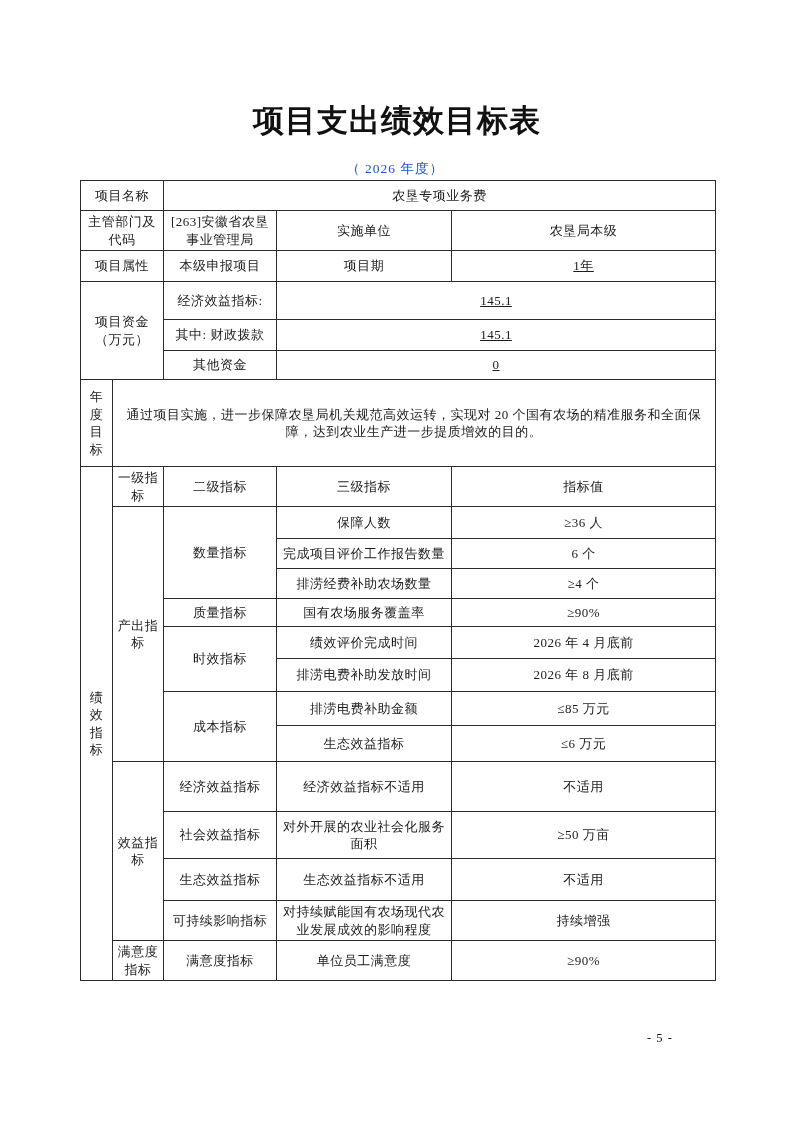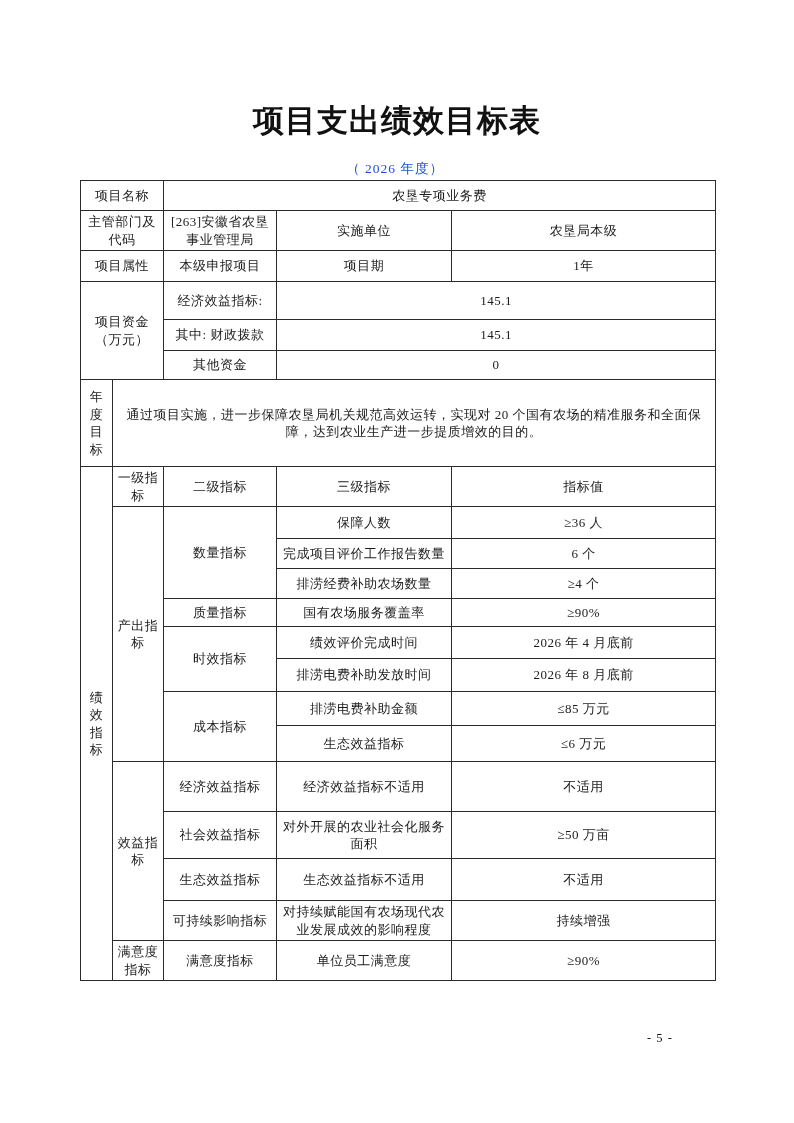--- a/index.html
+++ b/index.html
@@ -26,21 +26,21 @@
     text-align:center;vertical-align:middle;padding:2px 4px;
     letter-spacing:0.5px;word-break:break-all;overflow:hidden;
   }
   td.tight{letter-spacing:0;font-size:11.5px;padding:2px 1px;margin-left:35px;}
   td.pre{white-space:pre-line;}
   td.side{letter-spacing:0;line-height:1.95;padding:0;}
   td.goal{
     text-align:left;padding:4px 10px;letter-spacing:0.3px;
     line-height:1.6;word-break:break-all;
   }
-  td.num{font-family:"Liberation Serif","DejaVu Serif",serif;}
+  td.num{font-family:"Liberation Serif","DejaVu Serif",serif;text-decoration:underline;}
   .pageno{
     position:absolute;top:1031px;left:610px;width:100px;text-align:center;
     font-size:12.5px;color:#111;letter-spacing:1px;
   }
 </style>
 </head>
 <body>
 
 <div class="page">
 

